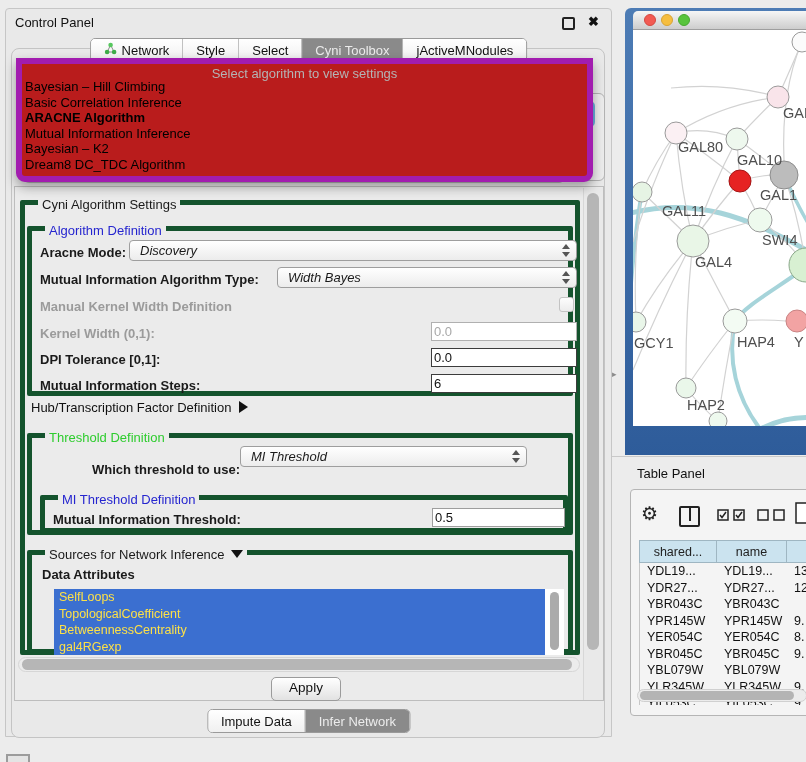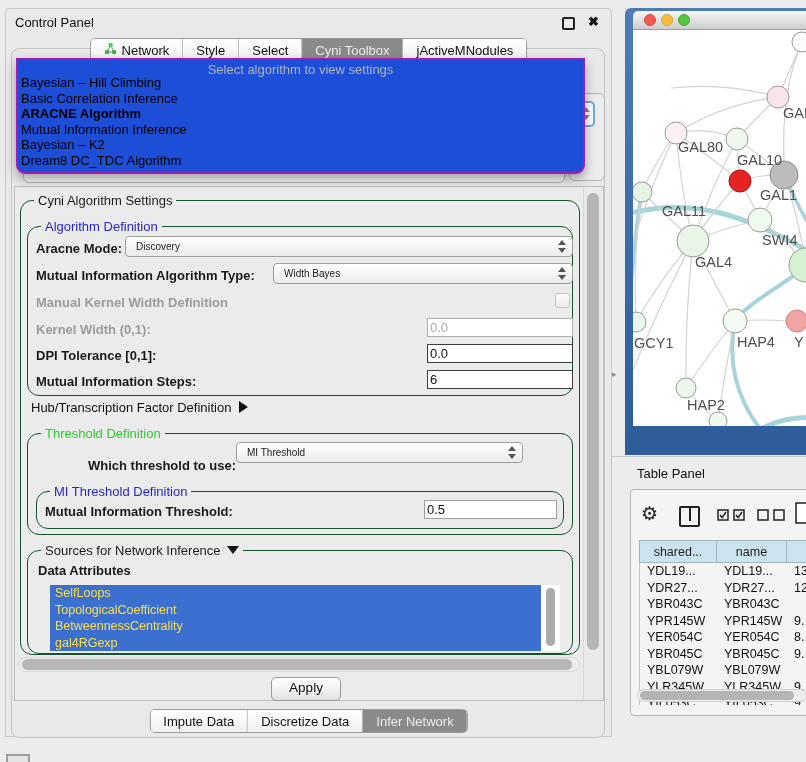--- a/index.html
+++ b/index.html
@@ -15,43 +15,43 @@
     border:1px solid #c4c4c4;border-radius:8px;background:#e9e9e9;box-sizing:border-box;}
   
   .tabrow{position:absolute;left:50%;transform:translateX(-50%);display:flex;z-index:10;
     border:1px solid #9a9a9a;border-radius:5px;overflow:hidden;background:#fdfdfd;height:22px;}
   #top-tabs{top:29px;} #bottom-tabs{top:700px;}
   .tabseg{display:flex;align-items:center;gap:5px;padding:0 13px;font-size:13px;
     background:linear-gradient(#ffffff,#f0f0f0);border-right:1px solid #b9b9b9;color:#111;white-space:nowrap;}
   .tabseg:last-child{border-right:none;}
   .tabseg.active{background:#8a8a8a;color:#ececec;}
   
-  #algo-popup{position:absolute;left:10px;top:49px;width:565px;height:112px;background:#1d4ed8;
-    border:2px solid #a21caf;border-radius:0 0 9px 9px;box-shadow:0 5px 12px rgba(0,0,0,0.35);z-index:50;}
+  #algo-popup{position:absolute;left:10px;top:49px;width:565px;height:112px;background:#b91c1c;
+    border:6px solid #a21caf;border-radius:0 0 9px 9px;box-shadow:0 5px 12px rgba(0,0,0,0.35);z-index:50;}
   #algo-header{text-align:center;color:#b4b4b4;font-size:13px;padding-top:2px;height:13px;}
   .algo-item{font-size:13px;height:15.5px;line-height:15.5px;padding-left:3px;color:#000;}
   .algo-item.bold{font-weight:bold;}
   
   #frag-bar{position:absolute;left:17px;top:158px;width:540px;height:14px;background:#f6f6f6;
     border:1px solid #b5b5b5;border-radius:6px;z-index:1;}
   #frag-box{position:absolute;left:563px;top:84px;width:36px;height:88px;background:#ededed;
     border:1px solid #b3b3b3;border-radius:6px;z-index:1;box-sizing:border-box;}
   #frag-stepper{position:absolute;left:573px;top:92px;width:16px;height:26px;background:#fff;
     border:2px solid #6aaede;border-radius:5px;z-index:2;box-sizing:border-box;}
   
   #settings{position:absolute;left:8px;top:177px;width:590px;height:515px;background:#ebebeb;
     border:1px solid #bdbdbd;box-sizing:border-box;overflow:hidden;}
-  .groupbox{position:absolute;border:1px solid #14532d;border-radius:12px;box-sizing:border-box;}
+  .groupbox{position:absolute;border:5px solid #14532d;border-radius:2px;box-sizing:border-box;}
   .grouplab{position:absolute;top:-8px;left:13px;background:#ebebeb;padding:0 4px;font-size:13px;white-space:nowrap;}
   .lab-blue{color:#2525cf;} .lab-green{color:#2ecc2e;}
   .blab{position:absolute;font-size:13px;font-weight:bold;color:#1a1a1a;white-space:nowrap;}
   .dis{color:#9b9b9b;}
   .combo{position:absolute;height:21px;border:1px solid #9e9e9e;border-radius:4px;
     background:linear-gradient(#ffffff,#ececec);display:flex;align-items:center;box-sizing:border-box;}
-  .combo .val{font-size:10px;padding-left:10px;}
+  .combo .val{font-size:13px;padding-left:10px;font-style:italic;}
   .stepper{position:absolute;right:5px;top:3px;width:9px;}
   .stepper .up{width:0;height:0;border-left:4px solid transparent;border-right:4px solid transparent;
     border-bottom:5px solid #555;margin-bottom:3px;}
   .stepper .dn{width:0;height:0;border-left:4px solid transparent;border-right:4px solid transparent;
     border-top:5px solid #555;}
   .tfield{position:absolute;height:19px;background:#fff;border:1px solid #3c3c3c;font-size:13px;
     text-align:left;padding:0 6px 0 2px;box-sizing:border-box;font-family:"Liberation Sans",sans-serif;color:#111;}
   .tfield.disfield{border-color:#b0b0b0;color:#a8a8a8;}
   .checkbox{position:absolute;width:15px;height:15px;border:1px solid #c3c3c3;border-radius:3px;
     background:linear-gradient(#fdfdfd,#ececec);box-sizing:border-box;}
@@ -230,23 +230,20 @@
       <div id="hscroll">
         <div id="hscroll-thumb"></div>
       </div>
     </div>
 
     <div id="apply-btn">Apply</div>
 
     <div id="bottom-tabs" class="tabrow">
         <div class="tabseg">
           <span>Impute Data</span>
-        </div>
-        <div class="tabseg">
-          <span>Discretize Data</span>
         </div>
         <div class="tabseg active">
           <span>Infer Network</span>
         </div>
       </div>
   </div>
 
   <div id="mini-square"></div>
   <div id="split-handle">▸</div>
 

